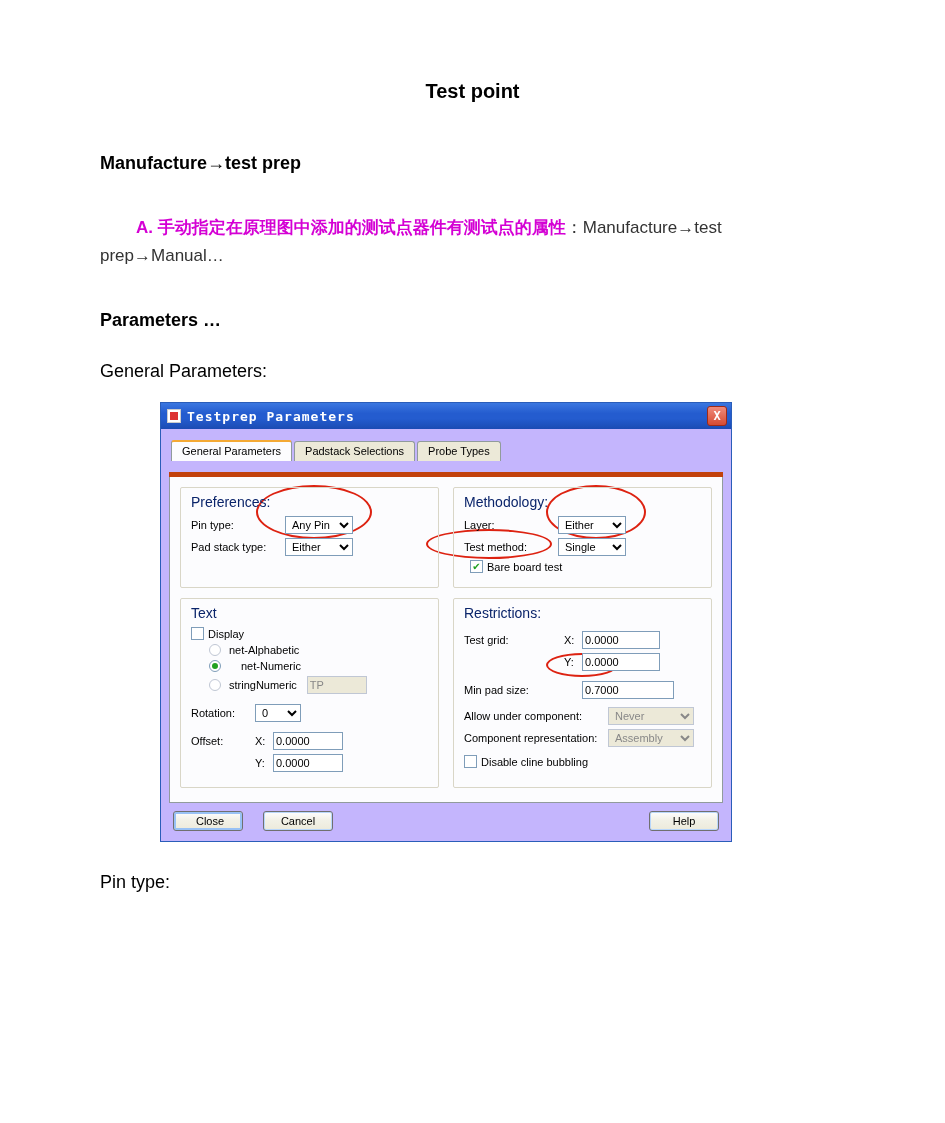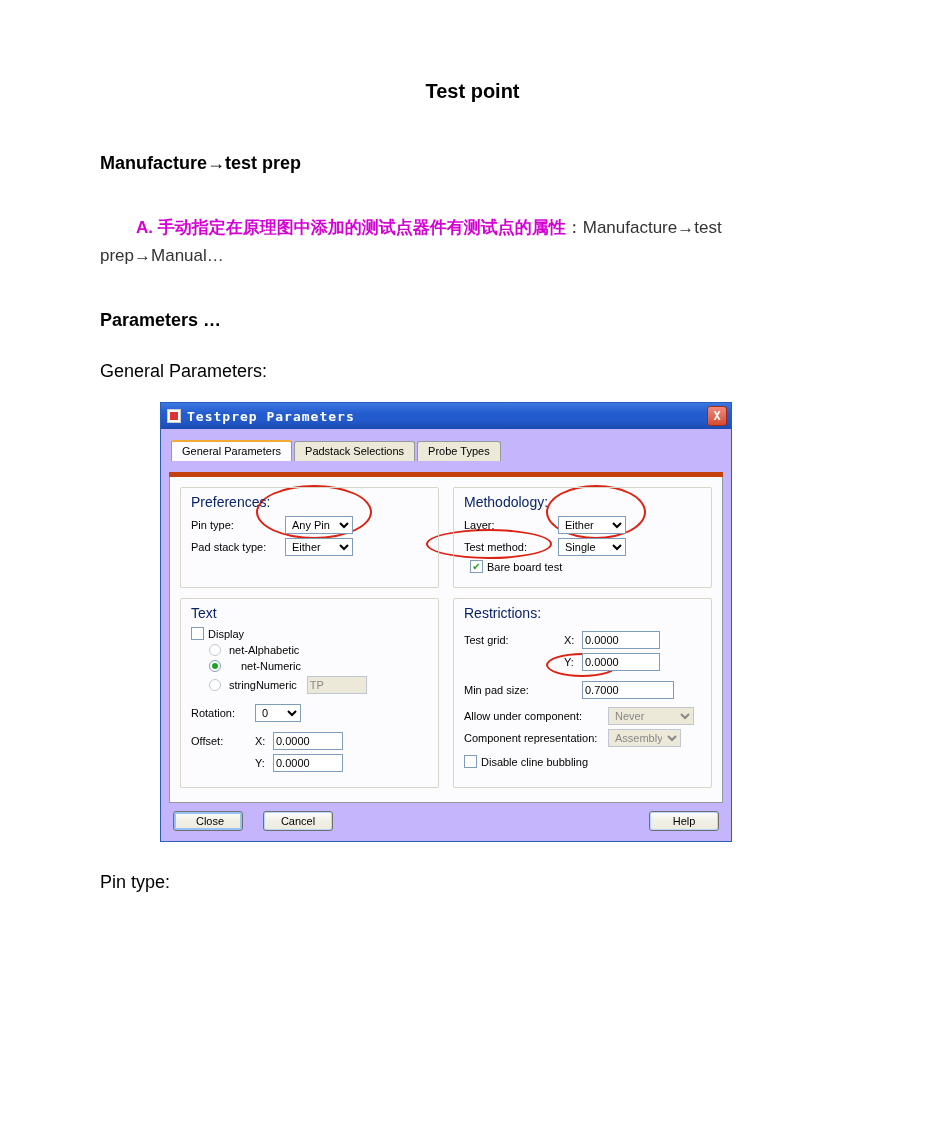--- a/index.html
+++ b/index.html
@@ -321,21 +321,21 @@
               <span class="lbl" style="min-width:96px">Min pad size:</span>
               <span class="lbl-narrow"></span>
               <input class="txt" style="width: 92px;" value="0.7000">
             </div>
             <div class="row" style="margin-top:8px;">
               <span class="lbl" style="min-width:140px">Allow under component:</span>
               <select class="combo dis" style="width:86px"><option>Never</option></select>
             </div>
             <div class="row">
               <span class="lbl" style="min-width:140px">Component representation:</span>
-              <select class="combo dis" style="width:73px"><option>Assembly</option></select>
+              <select class="combo dis" style="width:86px"><option>Assembly</option></select>
             </div>
             <div class="row ckwrap" style="margin-top:8px;">
               <span class="ck"></span>
               <span>Disable cline bubbling</span>
             </div>
           </div>
 
         </div>
       </div>
 

